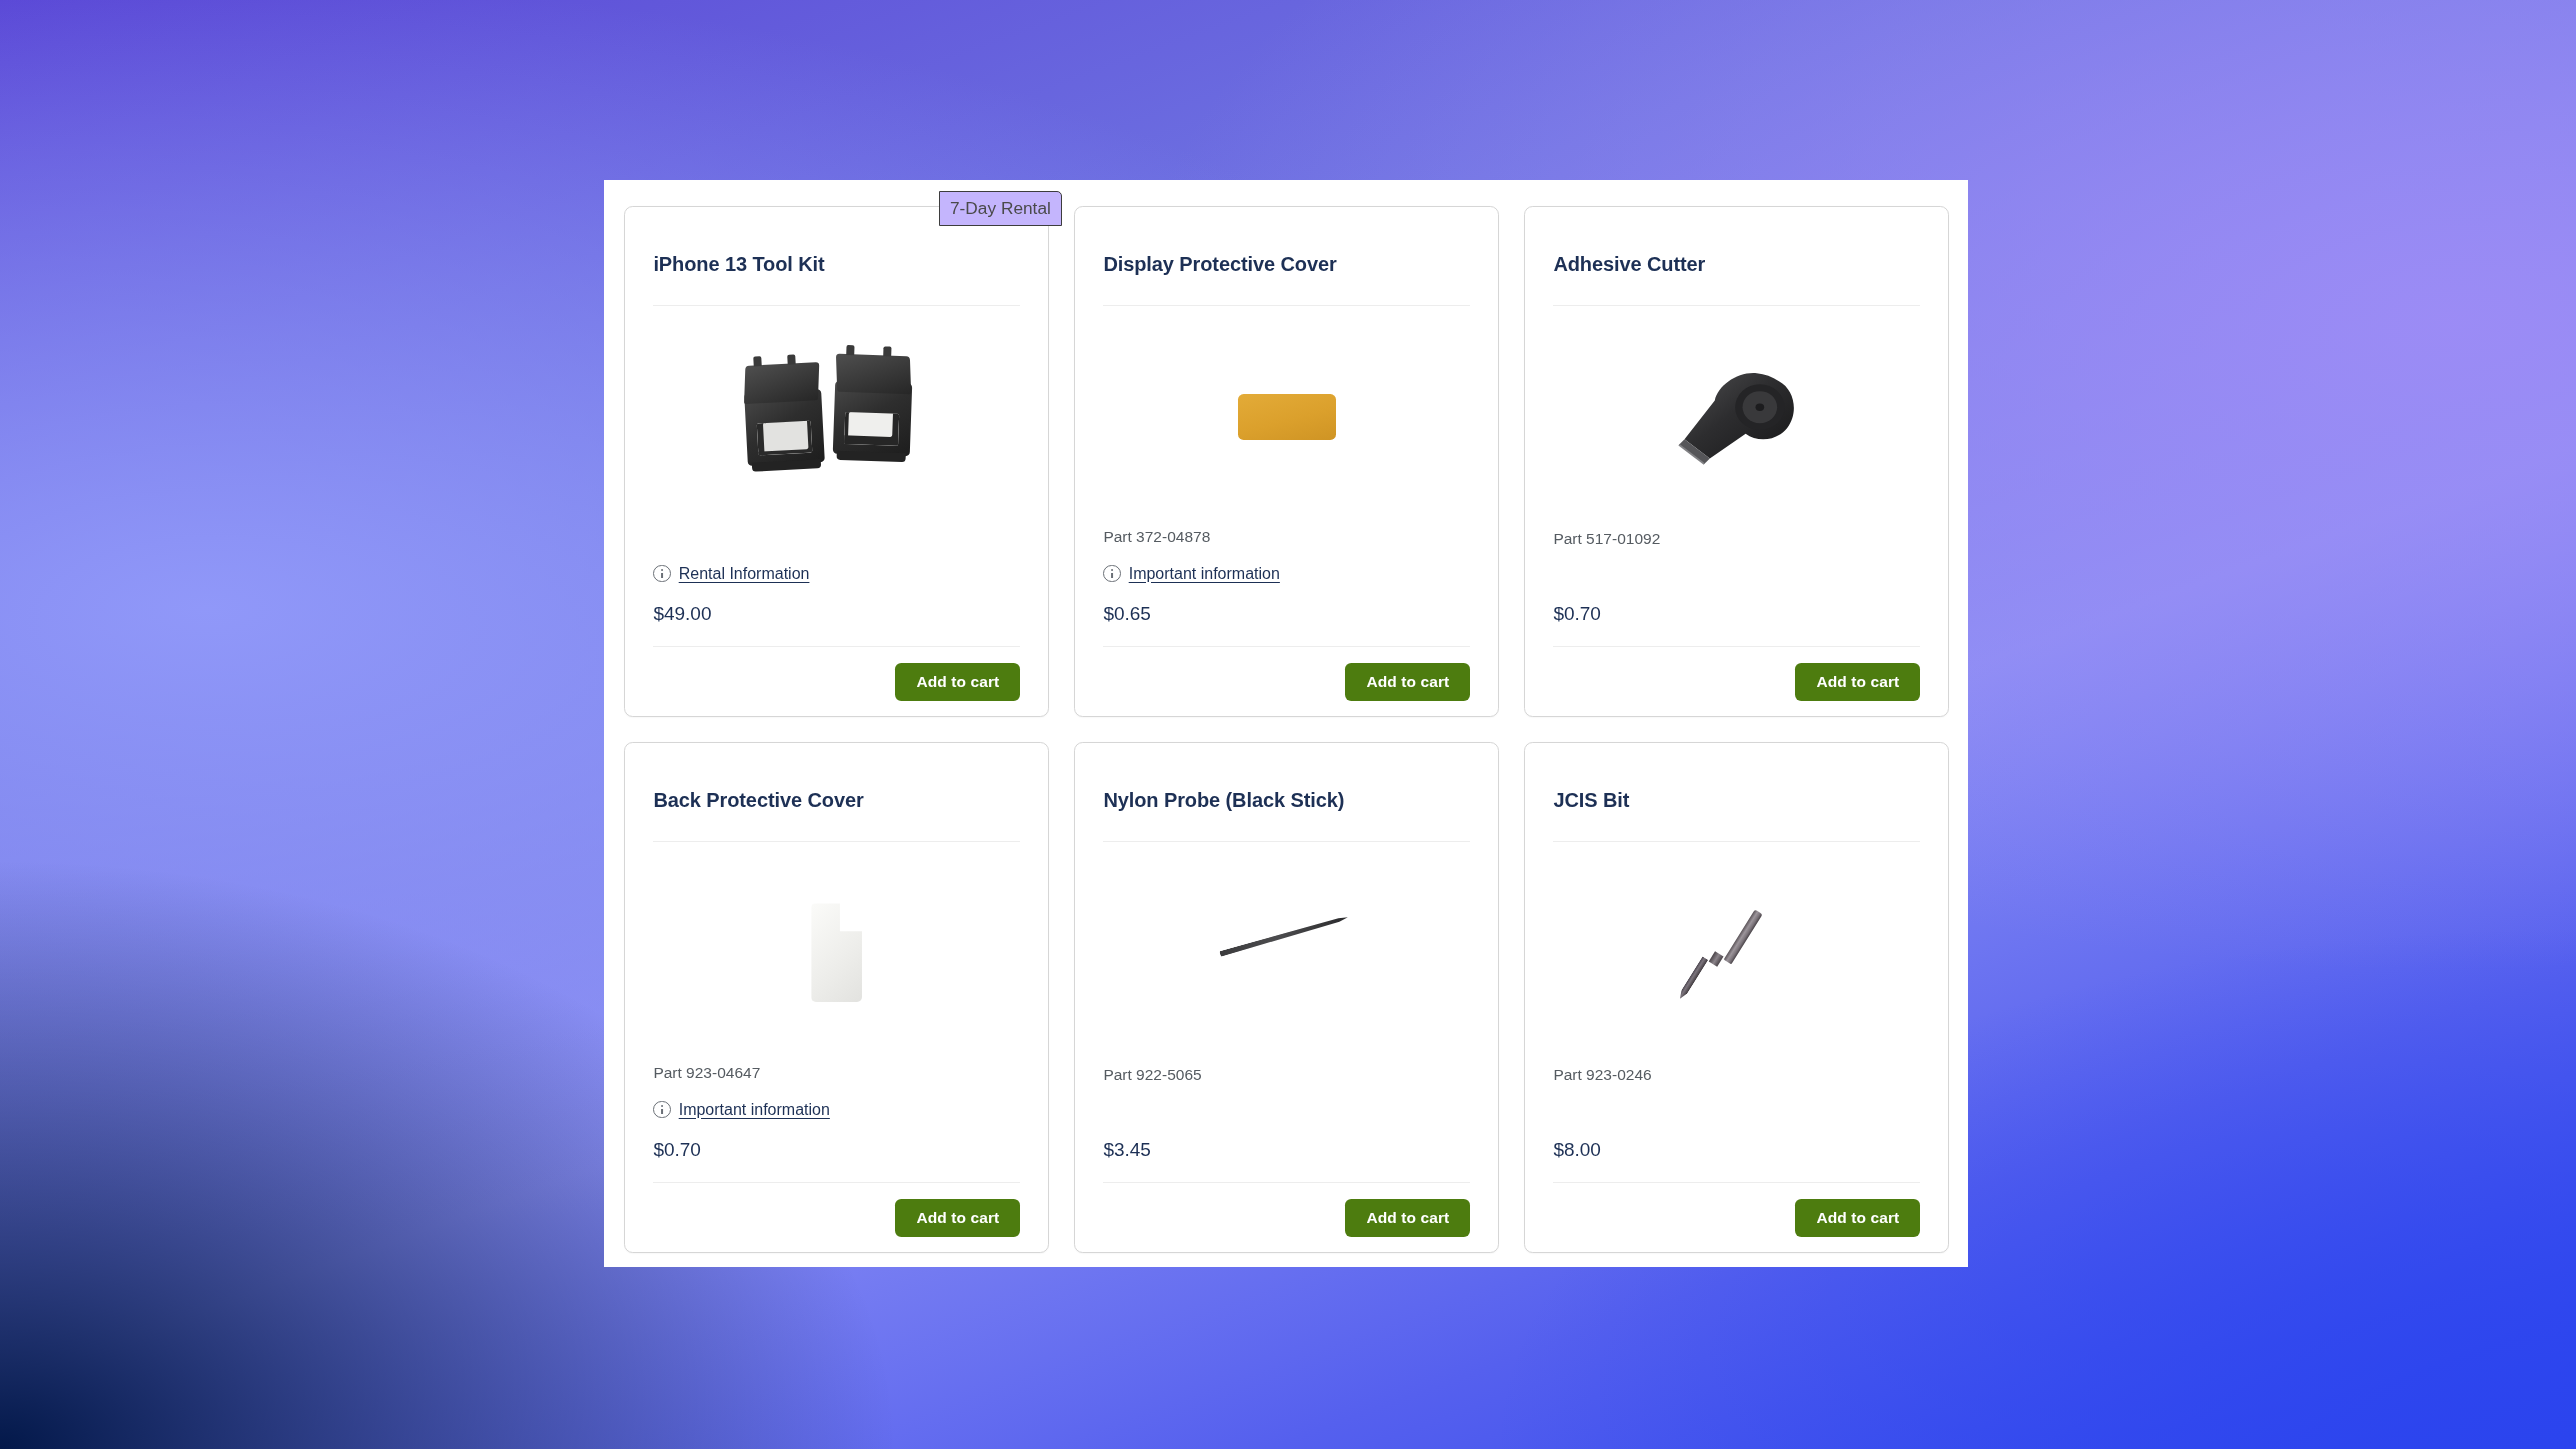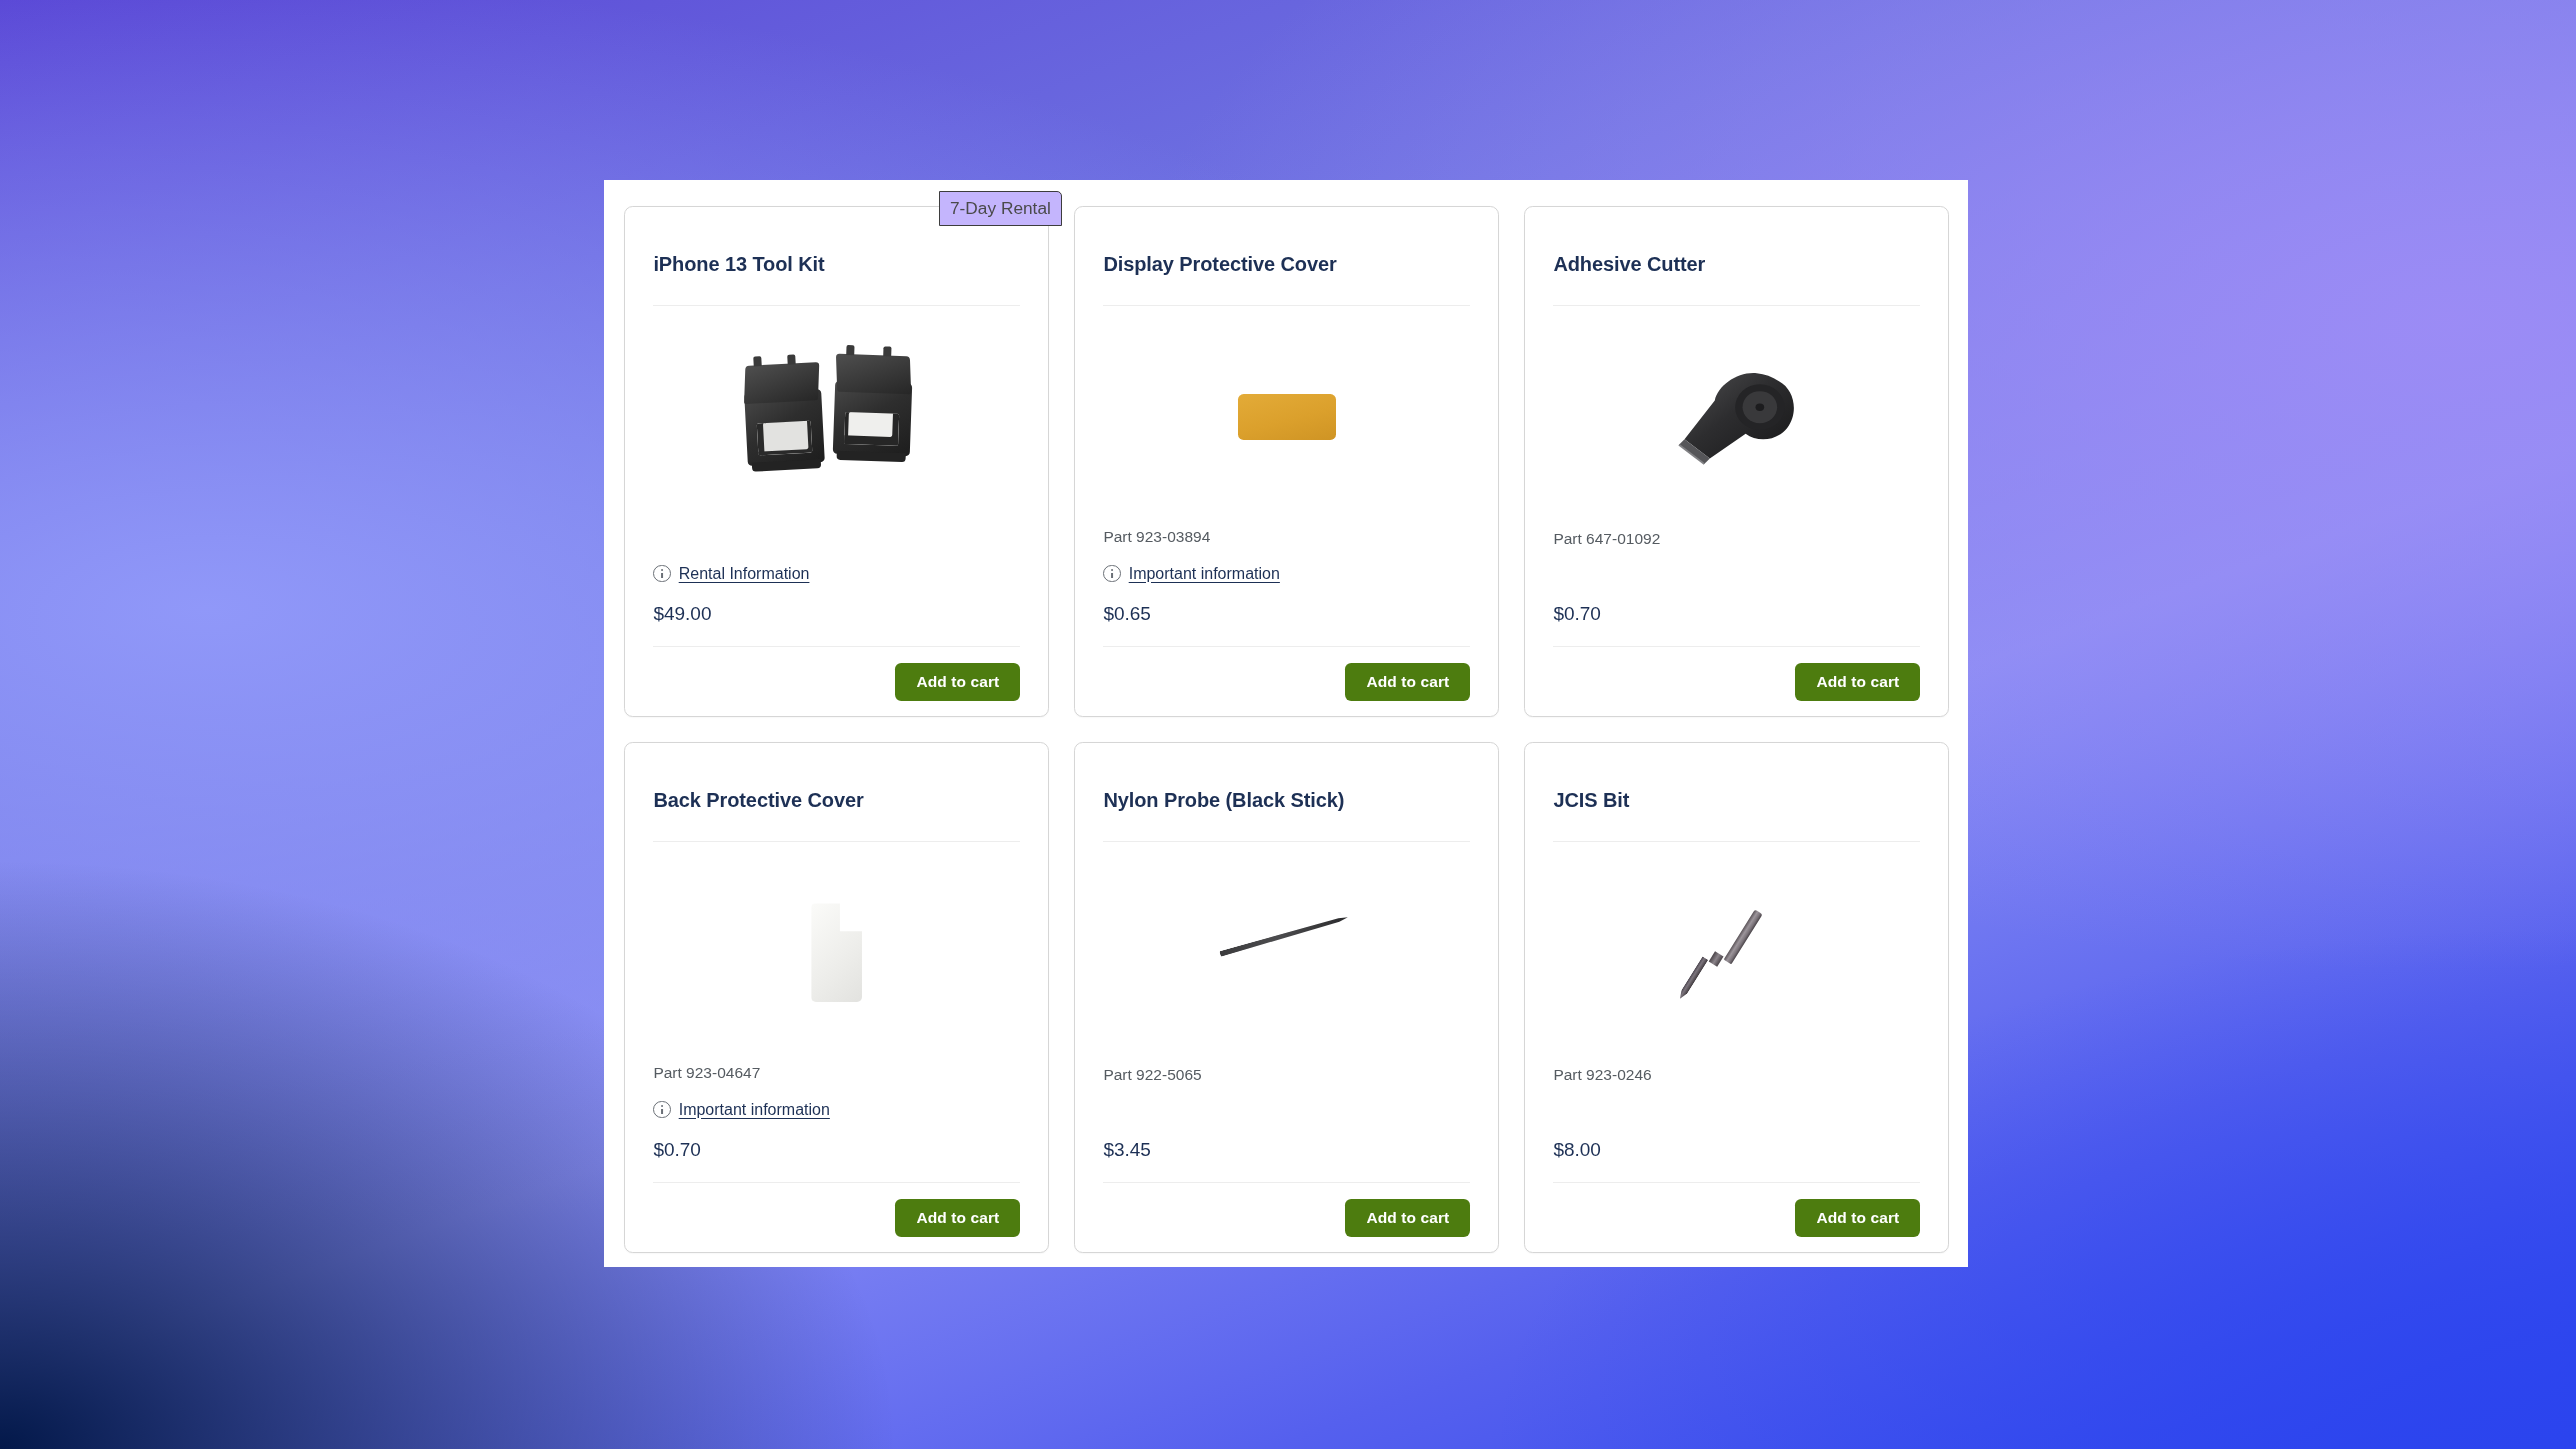--- a/index.html
+++ b/index.html
@@ -326,21 +326,21 @@
     </div>
 
     <div class="card">
       <div class="card-title">Display Protective Cover</div>
       <div class="rule"></div>
 
       <div class="media">
         <div class="amber-cover"></div>
       </div>
 
-      <div class="meta">Part 923-03894</div>
+      <div class="meta">Part 372-04878</div>
 
       <div class="info-row">
         <span class="info-icon"></span>
         <span class="info-link">Important information</span>
       </div>
 
       <div class="price">$0.65</div>
       <div class="foot-rule"></div>
       <div class="actions">
         <button class="add-btn">Add to cart</button>
@@ -362,21 +362,21 @@
           </defs>
           <path d="M183 18c26 14 32 52 13 76c-17 21-48 23-67 9L71 143 30 112l49-63C84 25 116 2 147 5c13 1 25 6 36 13z" fill="url(#acg)"></path>
           <ellipse cx="152" cy="60" rx="40" ry="37" fill="#242426"></ellipse>
           <ellipse cx="152" cy="60" rx="28" ry="26" fill="#39393b"></ellipse>
           <ellipse cx="152" cy="60" rx="7" ry="6" fill="#1c1c1e"></ellipse>
           <path d="M30 112L71 143 62 152 21 121z" fill="#565659"></path>
           <path d="M21 121L62 152" stroke="#818184" stroke-width="3" fill="none"></path>
         </svg>
       </div>
 
-      <div class="meta">Part 647-01092</div>
+      <div class="meta">Part 517-01092</div>
 
       <div class="info-row"></div>
 
       <div class="price">$0.70</div>
       <div class="foot-rule"></div>
       <div class="actions">
         <button class="add-btn">Add to cart</button>
       </div>
     </div>
 

